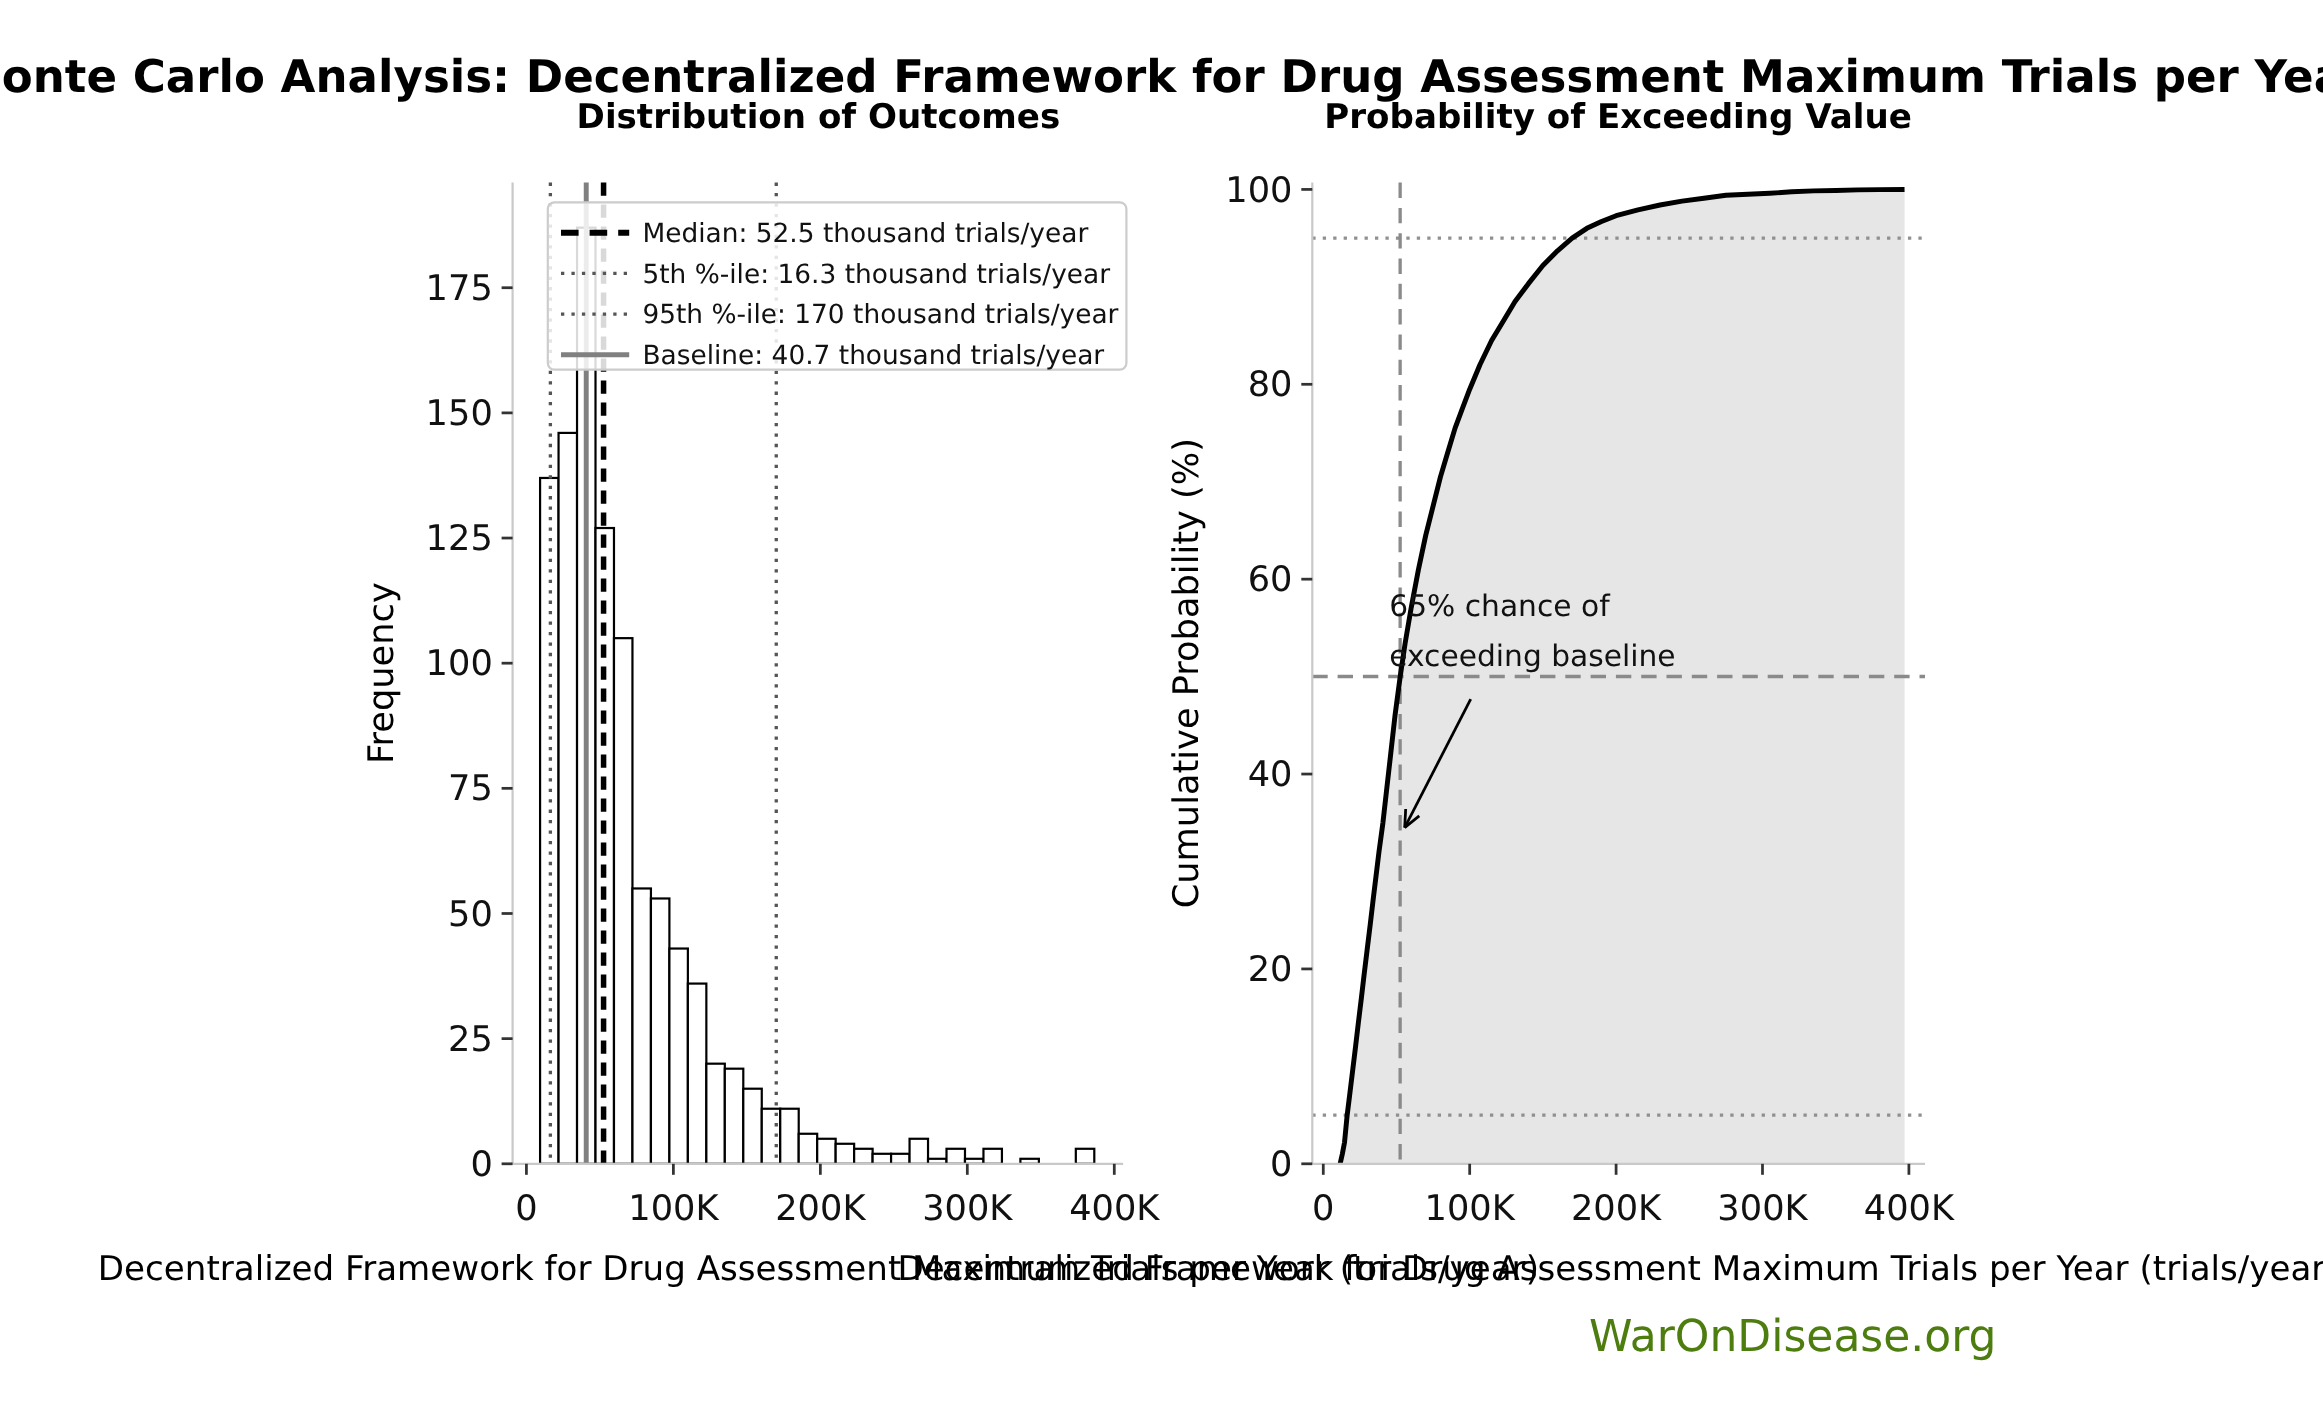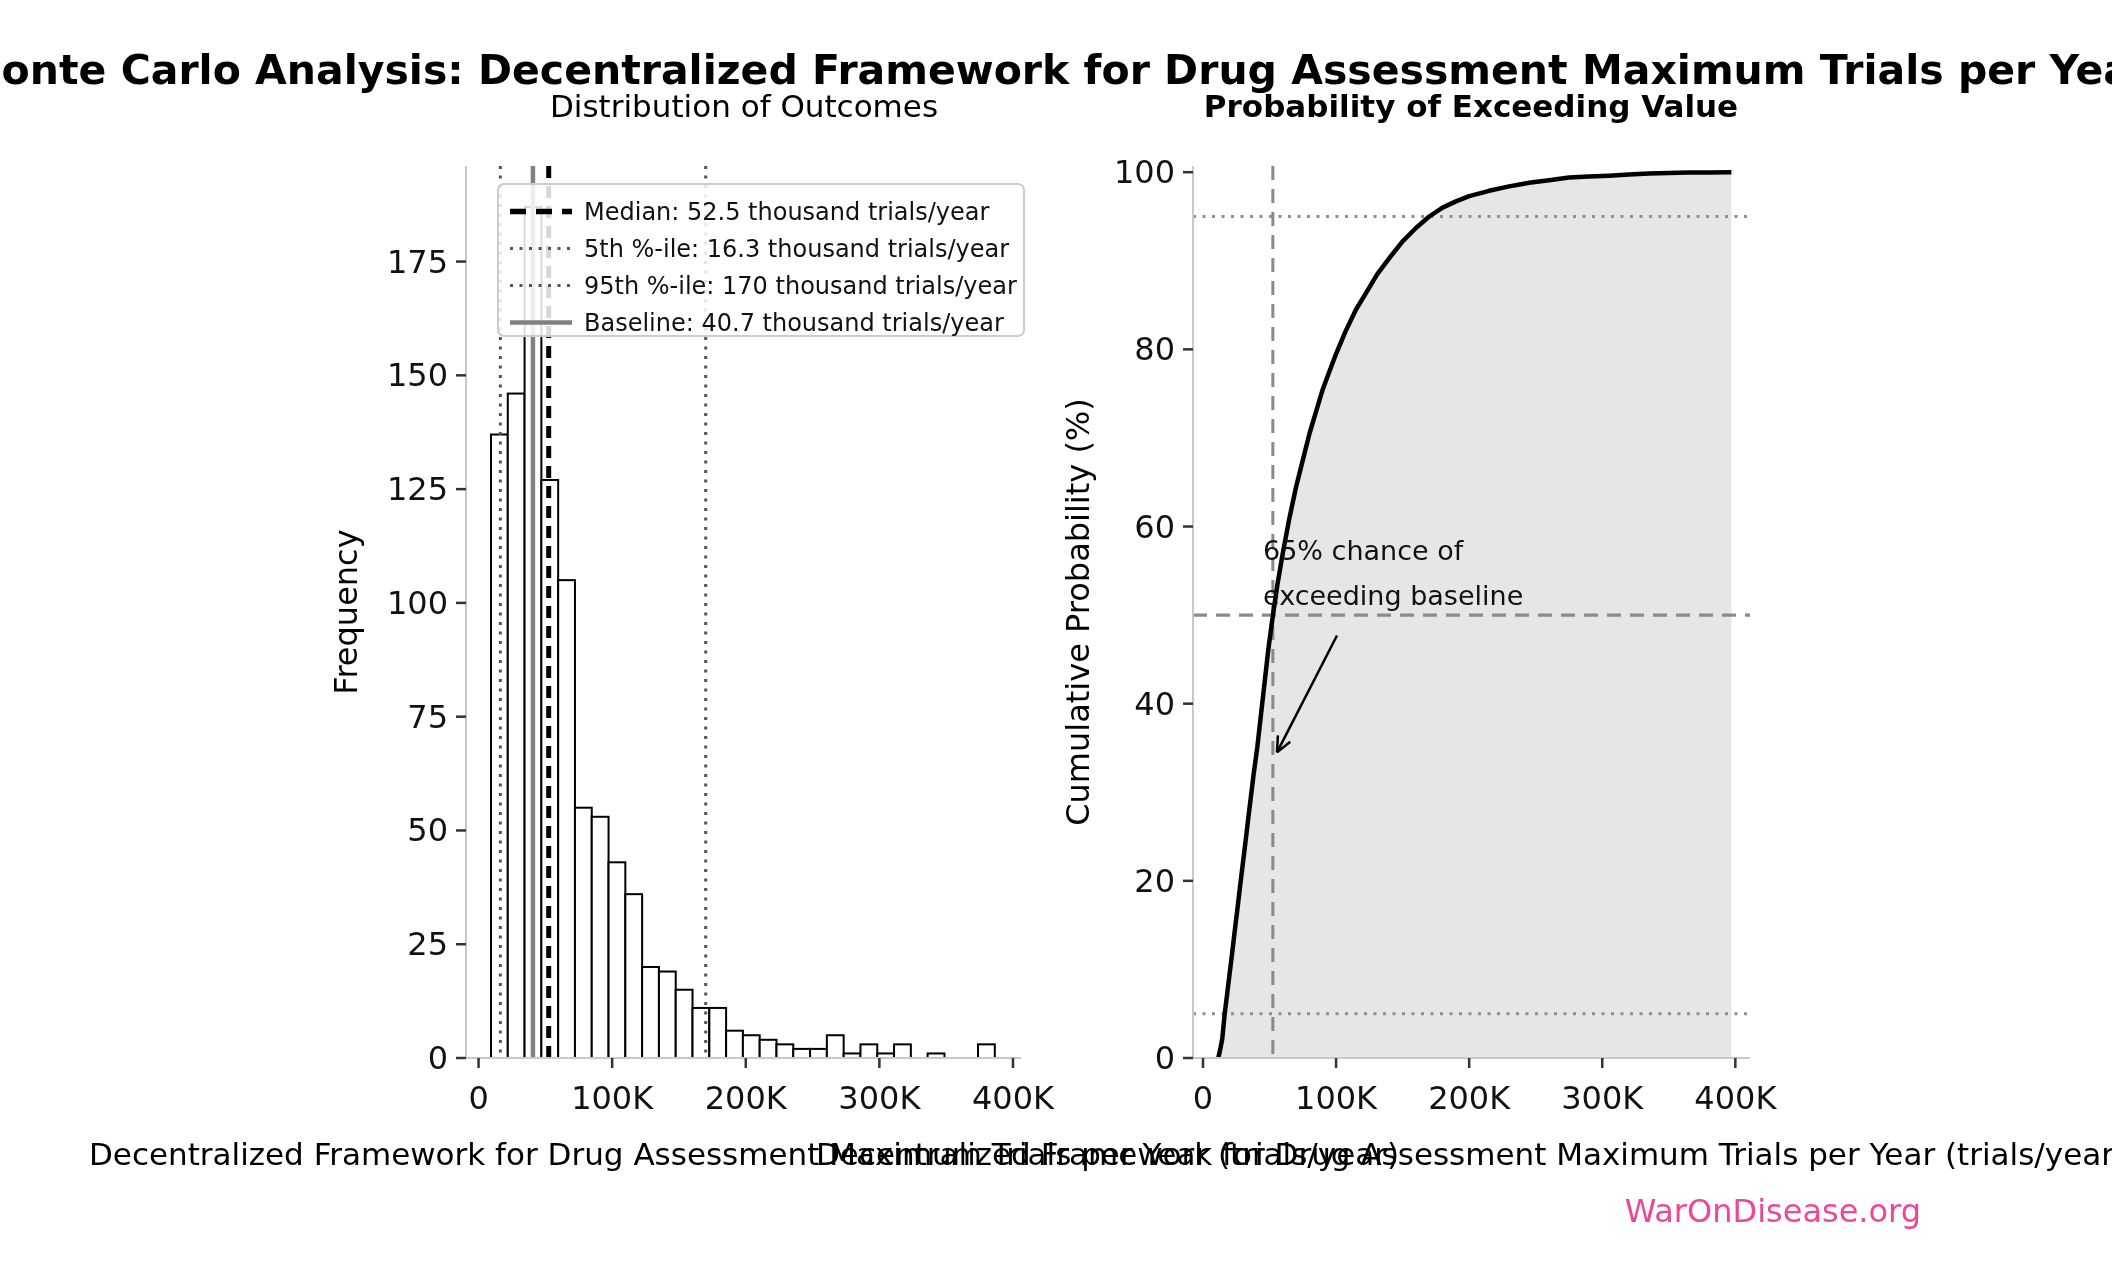--- a/index.html
+++ b/index.html
@@ -2,27 +2,27 @@
 <html><head>
 <meta charset="utf-8">
 <style>
   html,body{margin:0;padding:0;background:#ffffff;}
   #figure{
     position:relative;width:2112px;height:1280px;background:#ffffff;
     font-family:"DejaVu Sans",sans-serif;overflow:hidden;
   }
   .txt{position:absolute;white-space:nowrap;color:#000;}
   #figure-title{top:46px;left:1056px;transform:translateX(-50%);font-size:41px;font-weight:bold;}
-  #left-title{top:88px;left:744px;transform:translateX(-50%);font-size:31px;font-weight:normal;}
+  #left-title{top:88px;left:744px;transform:translateX(-50%);font-size:31px;font-weight:bold;}
   #right-title{top:88px;left:1471px;transform:translateX(-50%);font-size:31px;font-weight:bold;text-align:center;}
   #left-xlabel{top:1136px;left:744px;transform:translateX(-50%);font-size:31px;}
   #right-xlabel{top:1136px;left:1471px;transform:translateX(-50%);font-size:31px;}
   #left-ylabel{top:612px;left:346px;transform:translate(-50%,-50%) rotate(-90deg);font-size:32px;}
   #right-ylabel{top:612px;left:1078px;transform:translate(-50%,-50%) rotate(-90deg);font-size:32px;}
-  #watermark{top:1192px;left:1921px;transform:translateX(-100%);font-size:32px;color:#ec4899;}
+  #watermark{top:1192px;left:1815px;transform:translateX(-100%);font-size:40px;color:#4d7c0f;}
   svg#plots{position:absolute;top:0;left:0;}
   svg text{font-family:"DejaVu Sans",sans-serif;fill:#111;}
 </style>
 </head>
 <body>
 
 <div id="figure">
   <div class="txt" id="figure-title">Monte Carlo Analysis: Decentralized Framework for Drug Assessment Maximum Trials per Year</div>
   <div class="txt" id="left-title">Distribution of Outcomes</div>
   <div class="txt" id="right-title">Probability of Exceeding Value</div>

